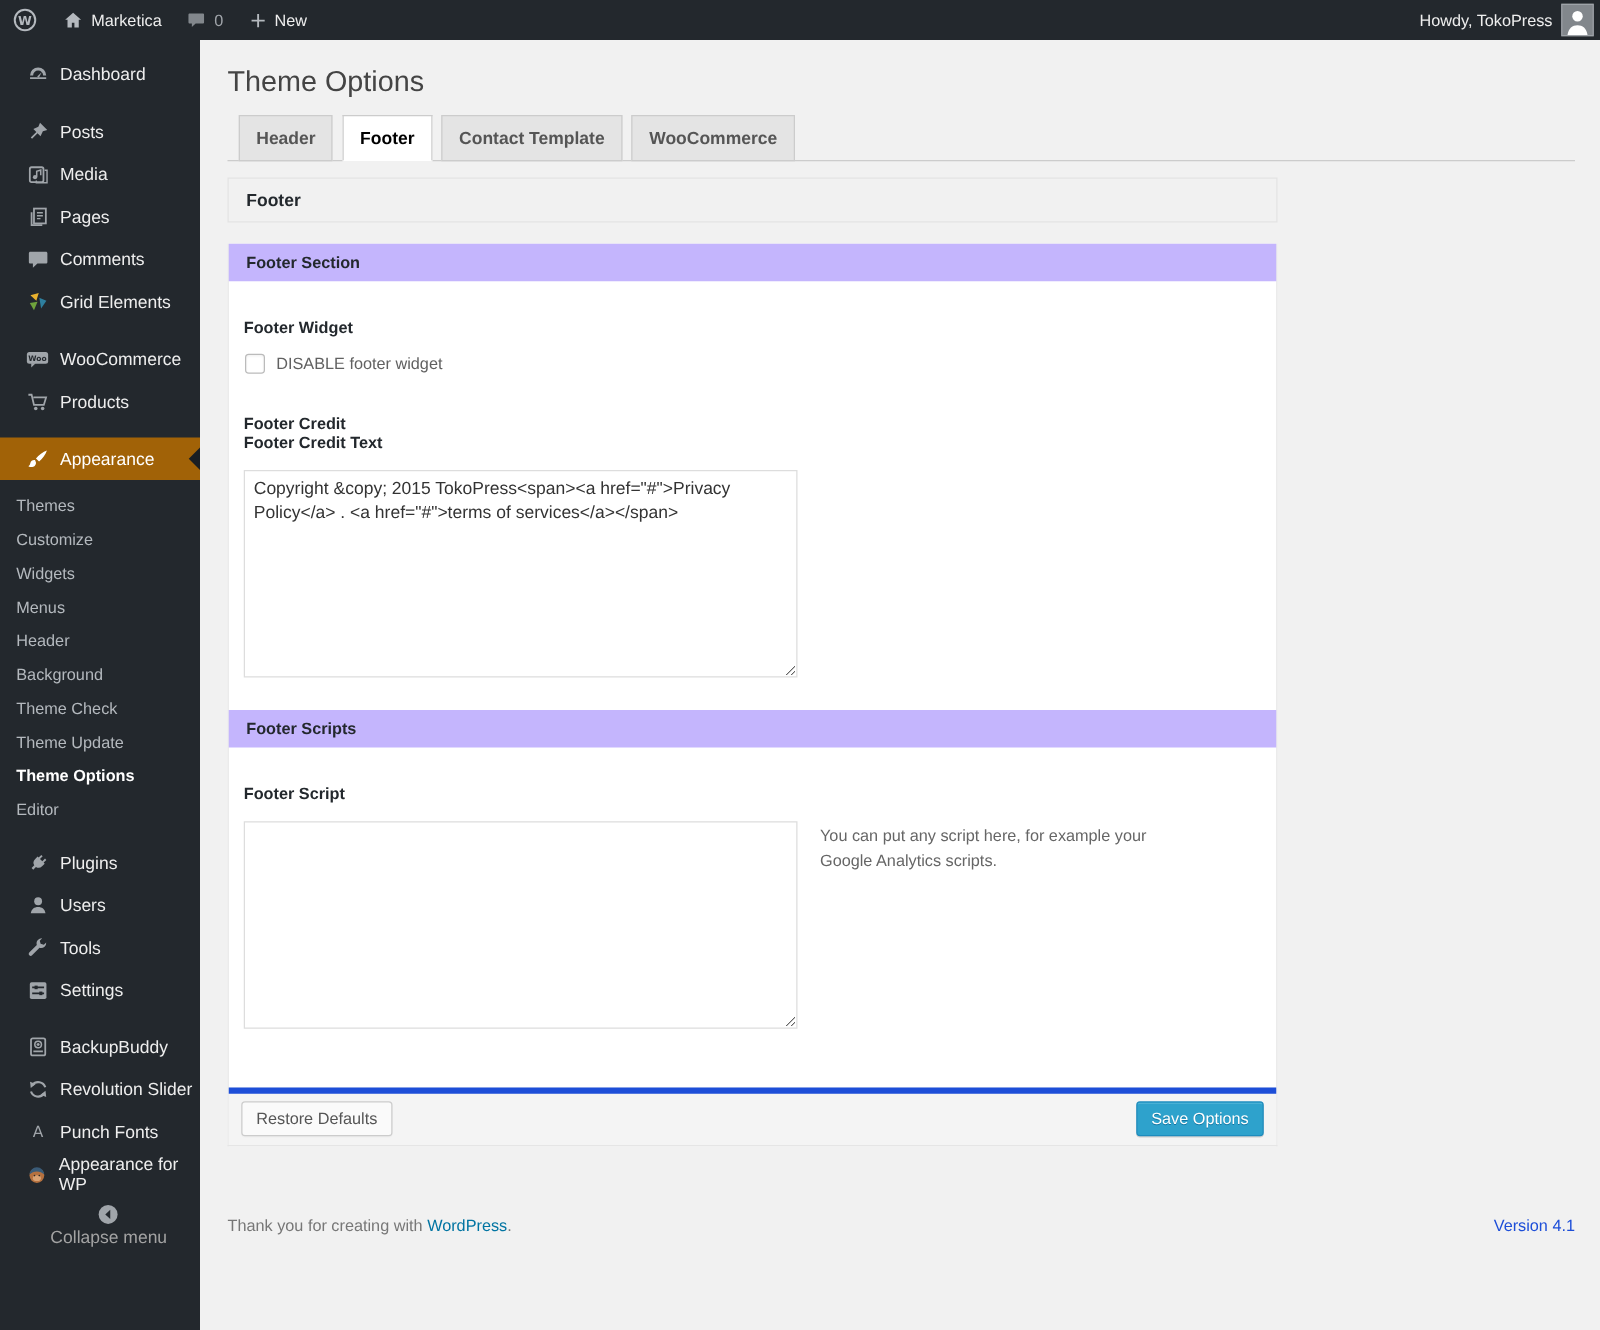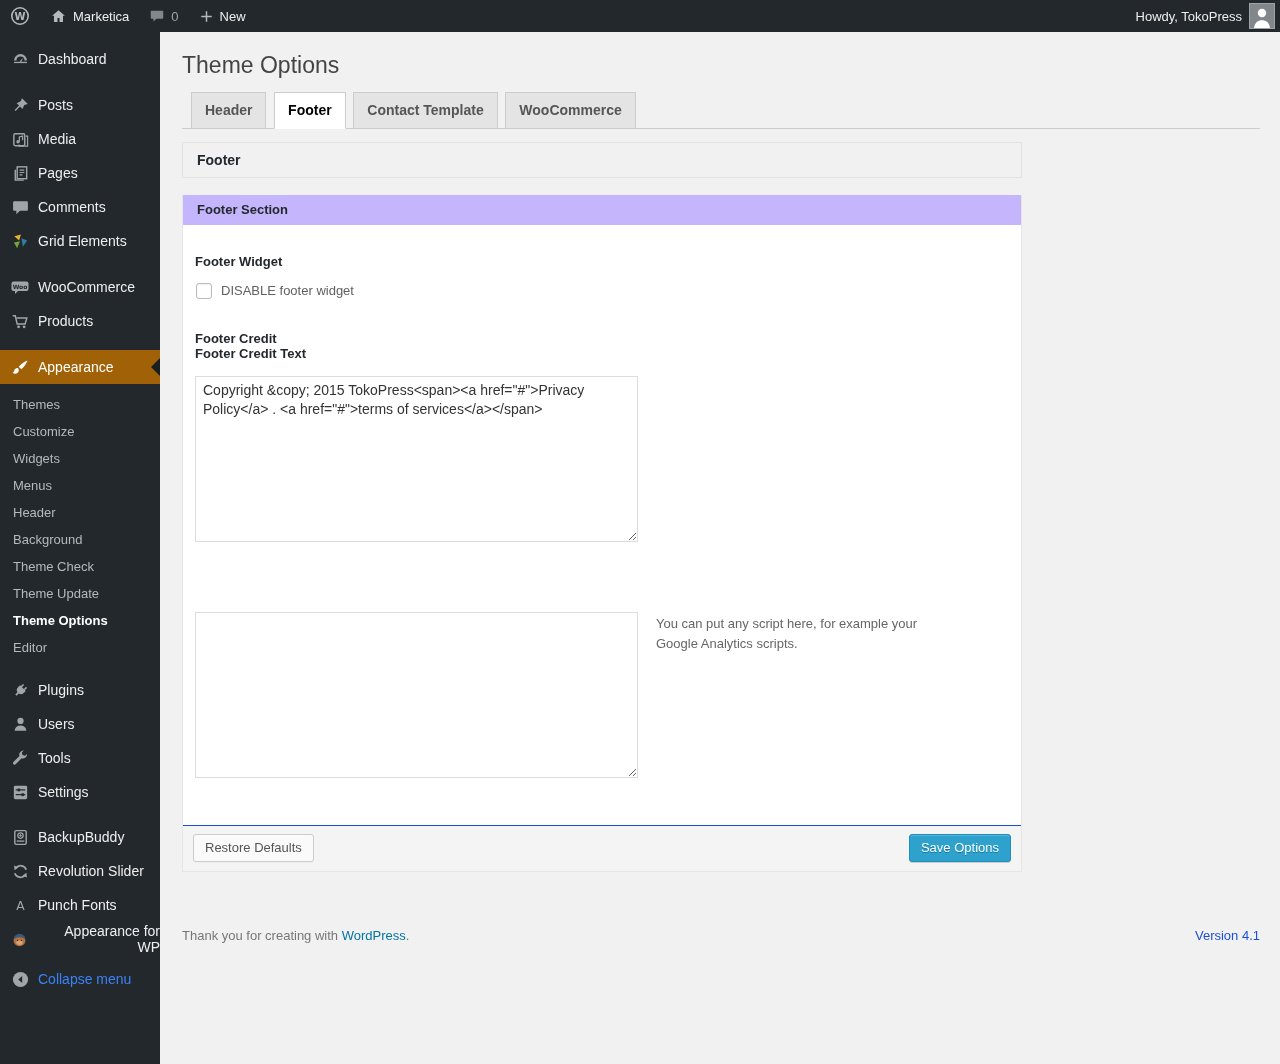--- a/index.html
+++ b/index.html
@@ -18,39 +18,39 @@
   .ab-count { color:#a0a5aa; }
   .ab-right { margin-left:auto; display:flex; align-items:center; gap:7px; padding-right:5px; height:32px; cursor:pointer;}
   .avatar { width:26px; height:26px; border:1px solid #9ea3a8; background:#82878c; display:block; }
   
   #sidebar {
     position:absolute; top:32px; left:0; width:160px; bottom:0;
     background:#23282d; padding-top:10px;
   }
   #sidebar ul { list-style:none; }
   .menu-item {
-    display:flex; align-items:center; height:34px; padding-left:4px;
-    color:#eee; font-size:14px; cursor:pointer; position:relative;text-align:right;
+    display:flex; align-items:center; height:34px; padding-left:14px;
+    color:#eee; font-size:14px; cursor:pointer; position:relative;
   }
   .micon { width:20px; height:20px; margin:0 8px 0 6px; display:flex; align-items:center; justify-content:center; }
   .micon svg { display:block; }
   .menu-gap { height:12px; }
   .menu-gap-xs { height:11px; }
   .menu-item.current { background:#a16207; color:#fff; }
   .menu-item.current::after {
     content:""; position:absolute; right:0; top:50%; margin-top:-9px;
     border:9px solid transparent; border-right:9px solid #191e23; border-left-width:0;
   }
   .submenu { padding:7px 0 12px; }
   .submenu li {
     height:27px; display:flex; align-items:center; padding-left:13px;
     color:#b4b9be; font-size:13px; cursor:pointer;
   }
   .submenu li.current-sub { color:#fff; font-weight:700; }
-  .collapse-item { color:#3b82f6; margin-top:6px; }
+  .collapse-item { color:#a3a3a3; margin-top:6px;flex-direction:column; }
   
   #content { position:absolute; left:160px; top:32px; right:0; bottom:0; background:#f1f1f1; overflow:hidden; }
   .wrap { padding:10px 20px 0 22px; }
   h1.page-title { font-size:23px; font-weight:400; color:#444; padding:9px 0 4px; line-height:1.3; }
   
   .nav-tab-wrapper { margin-top:7px; padding-left:9px; border-bottom:1px solid #ccc; }
   .nav-tab {
     display:inline-block; border:1px solid #ccc; background:#e4e4e4; color:#555;
     font-size:14px; font-weight:700; line-height:17px; padding:9px 13px;
     margin:0 4px -1px 0; cursor:pointer; border-bottom:1px solid #ccc;
@@ -81,21 +81,21 @@
   textarea.ot-textarea {
     display:block; margin-top:15px; width:443px; height:166px;
     border:1px solid #ddd; background:#fff; padding:4px 7px;
     font-family:"Liberation Sans","DejaVu Sans",sans-serif; font-size:14px; color:#333;
     line-height:1.4; resize:both; outline:none;
   }
   .script-row { display:flex; align-items:flex-start; }
   .field-desc { font-size:13px; color:#666; width:305px; margin-left:18px; line-height:1.55; padding-top:17px; }
   
   .action-bar {
-    height:46px; background:#f4f4f4; border-top:1px solid #1d4ed8;
+    height:46px; background:#f4f4f4; border-top:5px solid #1d4ed8;
     display:flex; align-items:center; justify-content:space-between; padding:12px 10px;
   }
   .btn { font-size:13px; height:28px; padding:0 11px; border-radius:3px; cursor:pointer; line-height:26px;
          font-family:"Liberation Sans","DejaVu Sans",sans-serif;}
   .btn-secondary { background:#fafafa; border:1px solid #ccc; color:#555; box-shadow:0 1px 0 #eee; }
   .btn-primary {
     background:#2ea2cc; border:1px solid #1e8cbe; color:#fff;
     box-shadow: inset 0 1px 0 rgba(120,200,230,.5), 0 1px 0 rgba(0,0,0,.15);
     text-shadow: 0 1px 0 rgba(0,86,132,.6);
   }
@@ -394,21 +394,23 @@
             <input type="checkbox" style="">
             <span>DISABLE footer widget</span>
           </label>
 
           <div class="field-label">Footer Credit</div>
 
           <div class="field-label">Footer Credit Text</div>
           <textarea class="ot-textarea" spellcheck="false" style="">Copyright &amp;copy; 2015 TokoPress&lt;span&gt;&lt;a href="#"&gt;Privacy Policy&lt;/a&gt; . &lt;a href="#"&gt;terms of services&lt;/a&gt;&lt;/span&gt;</textarea>
         </div>
 
+        <div class="inner-header">Footer Scripts</div>
         <div class="section-content last">
+          <div class="field-label">Footer Script</div>
           <div class="script-row">
             <textarea class="ot-textarea" spellcheck="false" style=""></textarea>
             <div class="field-desc">You can put any script here, for example your Google Analytics scripts.</div>
           </div>
         </div>
 
         <div class="action-bar">
           <button class="btn btn-secondary">Restore Defaults</button>
           <button class="btn btn-primary">Save Options</button>
         </div>

